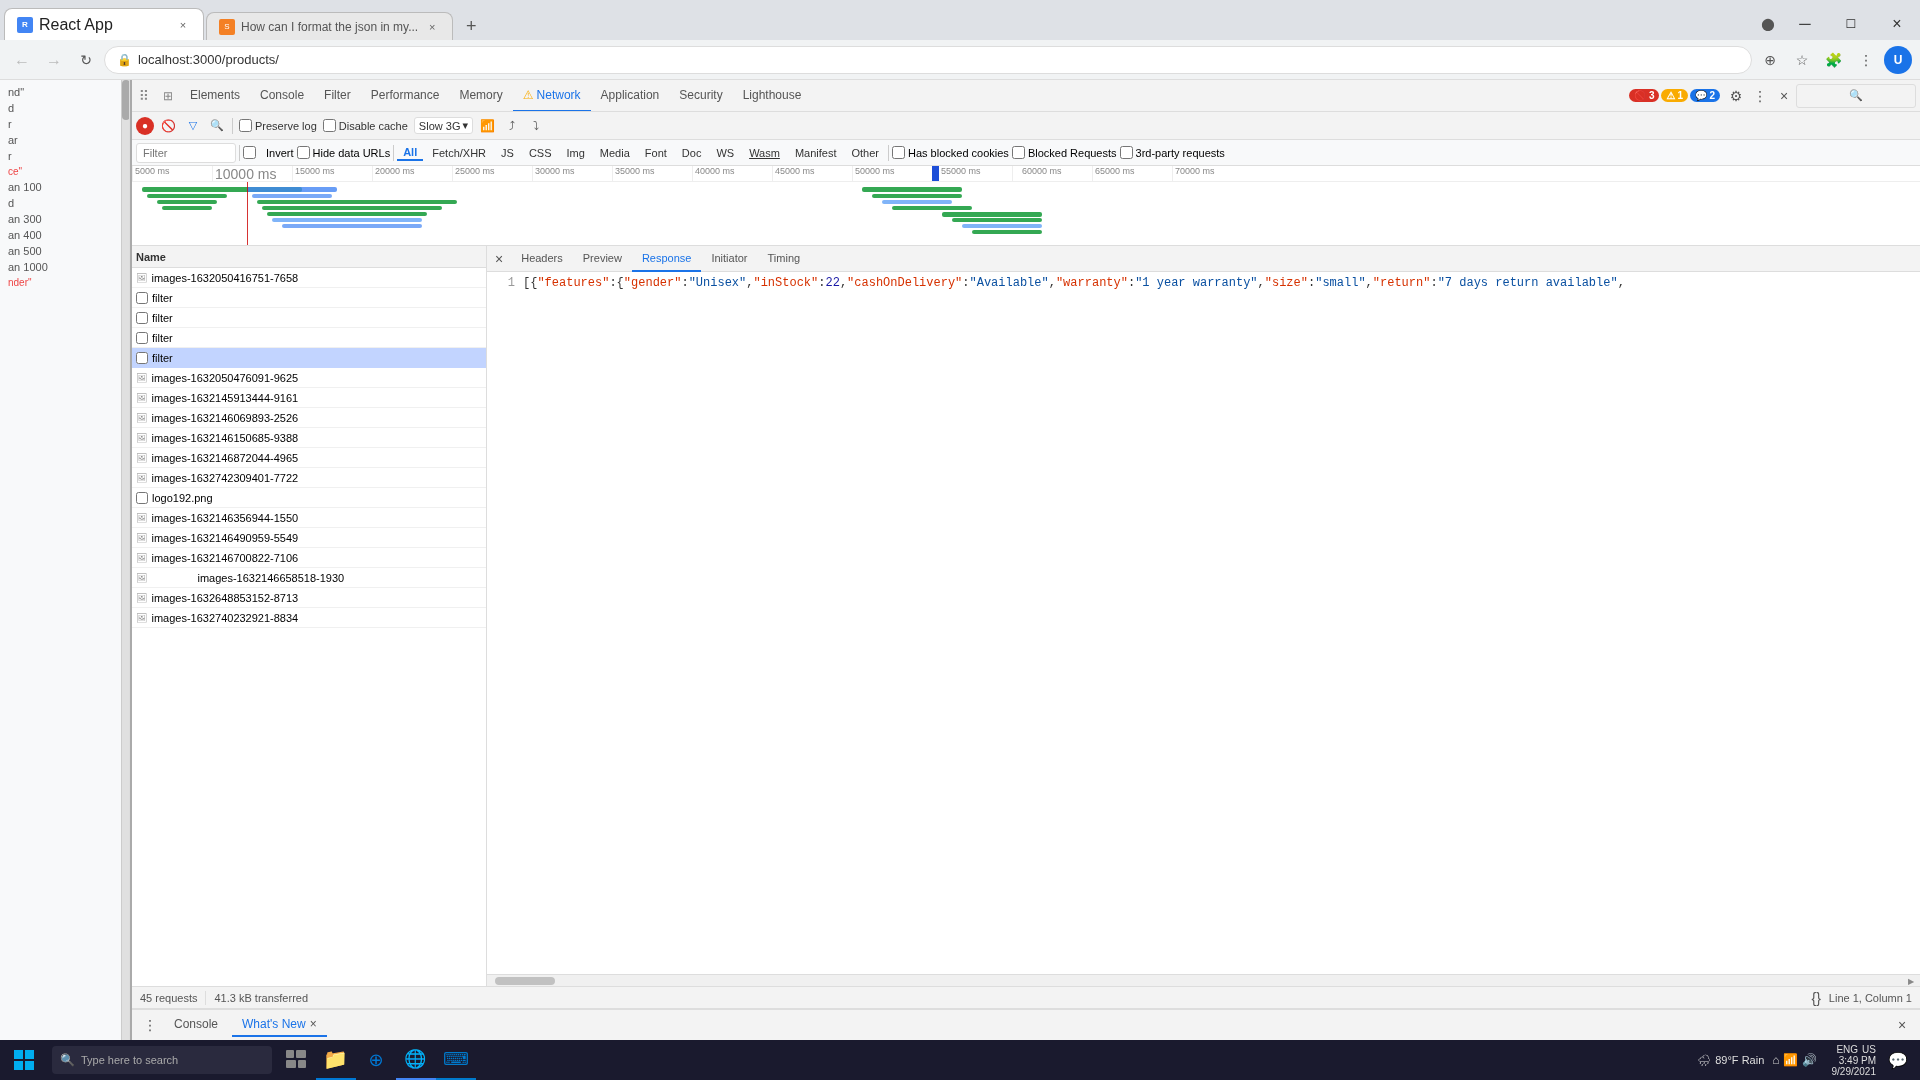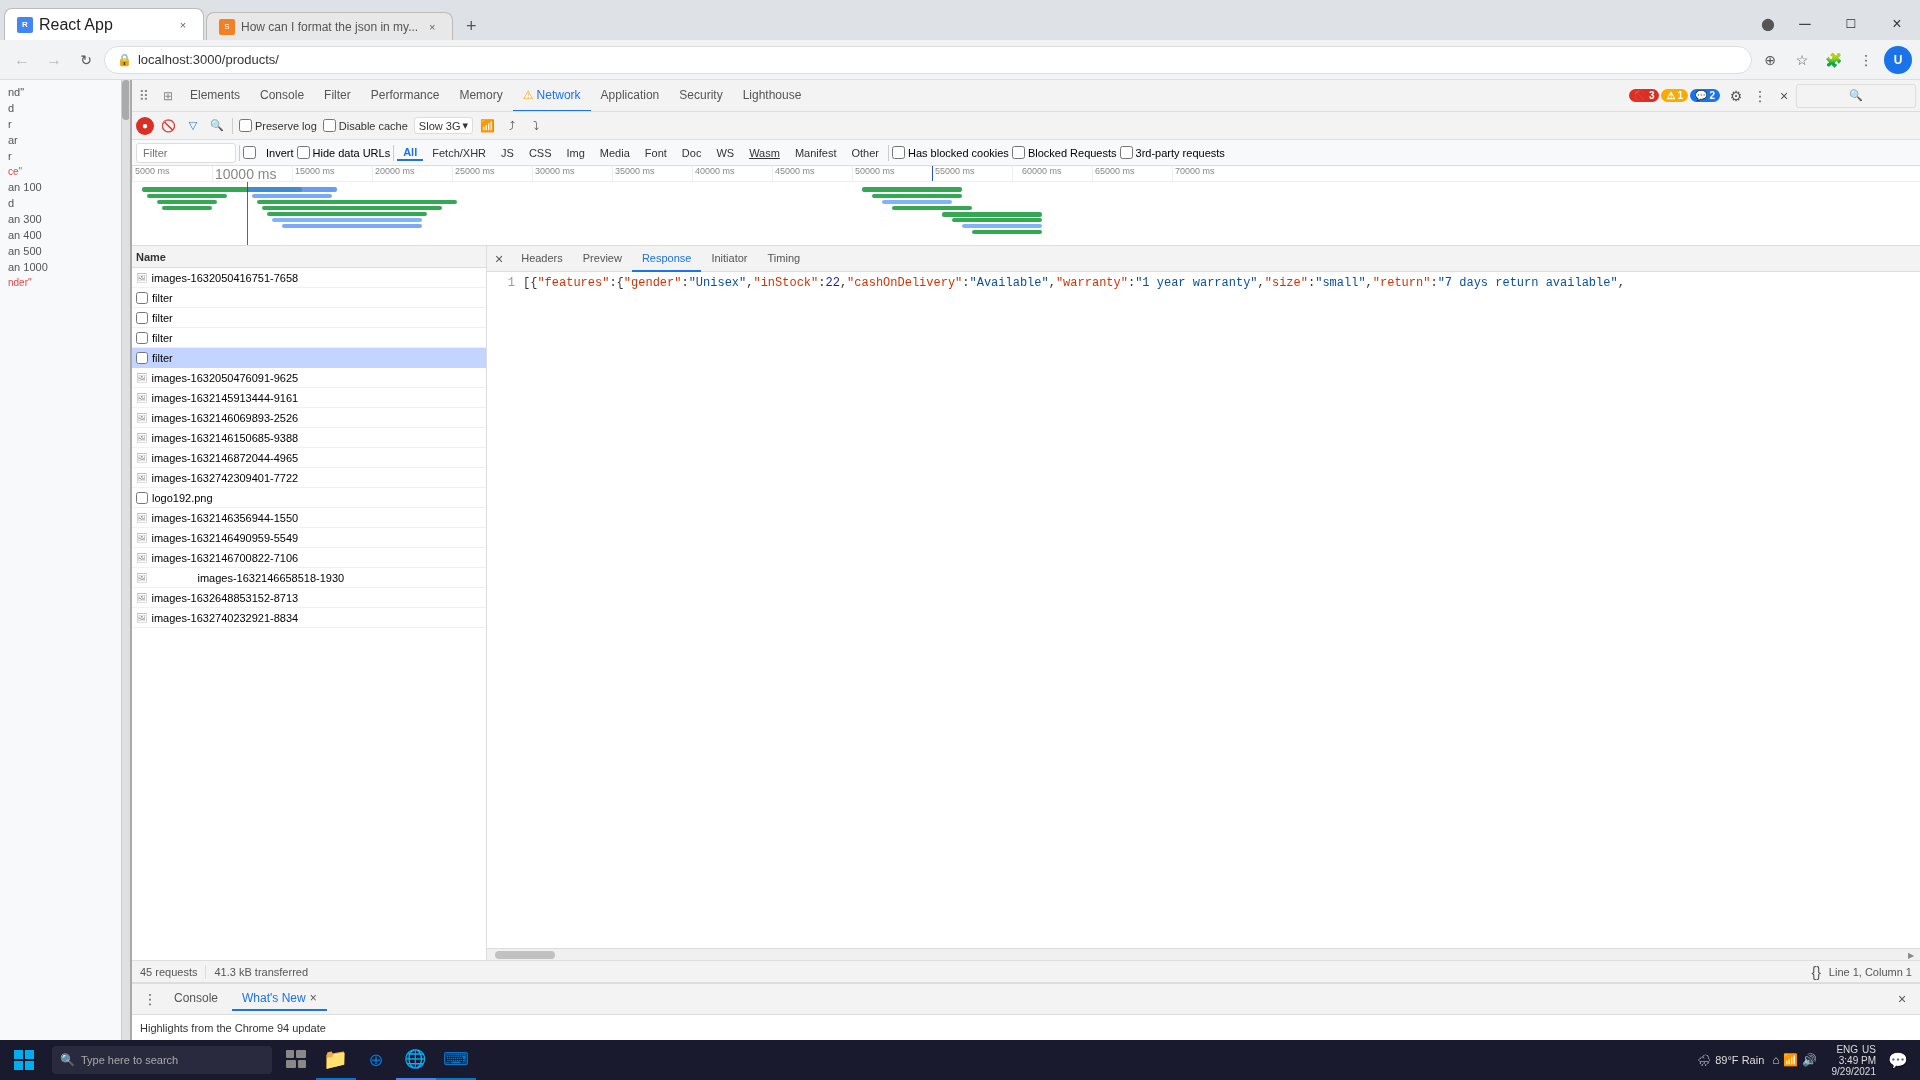--- a/index.html
+++ b/index.html
@@ -180,21 +180,21 @@
           <div style="width:80px;font-size:9px;color:#888;border-left:1px solid #eee;padding-left:2px;flex-shrink:0;">5000 ms</div>
           <div style="width:80px;font-size:14px;color:#888;border-left:1px solid #eee;padding-left:2px;flex-shrink:0;">10000 ms</div>
           <div style="width:80px;font-size:9px;color:#888;border-left:1px solid #eee;padding-left:2px;flex-shrink:0;">15000 ms</div>
           <div style="width:80px;font-size:9px;color:#888;border-left:1px solid #eee;padding-left:2px;flex-shrink:0;">20000 ms</div>
           <div style="width:80px;font-size:9px;color:#888;border-left:1px solid #eee;padding-left:2px;flex-shrink:0;">25000 ms</div>
           <div style="width:80px;font-size:9px;color:#888;border-left:1px solid #eee;padding-left:2px;flex-shrink:0;">30000 ms</div>
           <div style="width:80px;font-size:9px;color:#888;border-left:1px solid #eee;padding-left:2px;flex-shrink:0;">35000 ms</div>
           <div style="width:80px;font-size:9px;color:#888;border-left:1px solid #eee;padding-left:2px;flex-shrink:0;">40000 ms</div>
           <div style="width:80px;font-size:9px;color:#888;border-left:1px solid #eee;padding-left:2px;flex-shrink:0;">45000 ms</div>
           <div style="width:80px;font-size:9px;color:#888;border-left:1px solid #eee;padding-left:2px;flex-shrink:0;">50000 ms</div>
-          <div style="width:80px;font-size:9px;color:#888;border-left:1px solid #1d4ed8;padding-left:2px;flex-shrink:0;">55000 ms</div>
+          <div style="width:80px;font-size:9px;color:#888;border-left:7px solid #1d4ed8;padding-left:2px;flex-shrink:0;">55000 ms</div>
           <div style="width:80px;font-size:9px;color:#888;border-left:1px solid #eee;padding-left:9px;flex-shrink:0;">60000 ms</div>
           <div style="width:80px;font-size:9px;color:#888;border-left:1px solid #eee;padding-left:2px;flex-shrink:0;">65000 ms</div>
           <div style="width:80px;font-size:9px;color:#888;border-left:1px solid #eee;padding-left:2px;flex-shrink:0;">70000 ms</div>
         </div>
 
         <div style="position:relative;height:64px;overflow:hidden;">
 
           <div style="position:absolute;left:10px;top:5px;width:160px;height:5px;background:#34a853;border-radius:2px;"></div>
           <div style="position:absolute;left:15px;top:12px;width:80px;height:4px;background:#34a853;border-radius:2px;"></div>
           <div style="position:absolute;left:25px;top:18px;width:60px;height:4px;background:#34a853;border-radius:2px;"></div>
@@ -345,23 +345,20 @@
         <div style="width:20px;height:20px;display:flex;align-items:center;justify-content:center;cursor:pointer;font-size:14px;color:#555;">⋮</div>
         <div style="padding:4px 10px;cursor:pointer;color:#555;border-bottom:2px solid transparent;font-size:12px;">Console</div>
         <div style="padding:4px 10px;cursor:pointer;color:#1a73e8;border-bottom:2px solid #1a73e8;font-size:12px;display:flex;align-items:center;gap:4px;">
           <span>What's New</span>
           <span style="font-size:12px;color:#555;">×</span>
         </div>
         <div style="flex:1;"></div>
         <div style="width:20px;height:20px;display:flex;align-items:center;justify-content:center;cursor:pointer;font-size:14px;color:#555;">×</div>
       </div>
 
-      <div style="height:26px;background:#fff;border-top:1px solid #ddd;display:flex;align-items:center;padding:0 8px;font-size:11px;color:#333;">
-        <span>Highlights from the Chrome 94 update</span>
-      </div>
 
     </div>
   </div>
 
   <div style="height:40px;background:#1a1a2e;display:flex;align-items:center;width:1920px;position:absolute;bottom:0;left:0;">
     <div style="width:48px;height:40px;display:flex;align-items:center;justify-content:center;cursor:pointer;">
       <svg width="20" height="20" viewBox="0 0 20 20">
           <rect x="0" y="0" width="9" height="9" fill="#00adef"></rect>
           <rect x="11" y="0" width="9" height="9" fill="#00adef"></rect>
           <rect x="0" y="11" width="9" height="9" fill="#00adef"></rect>

